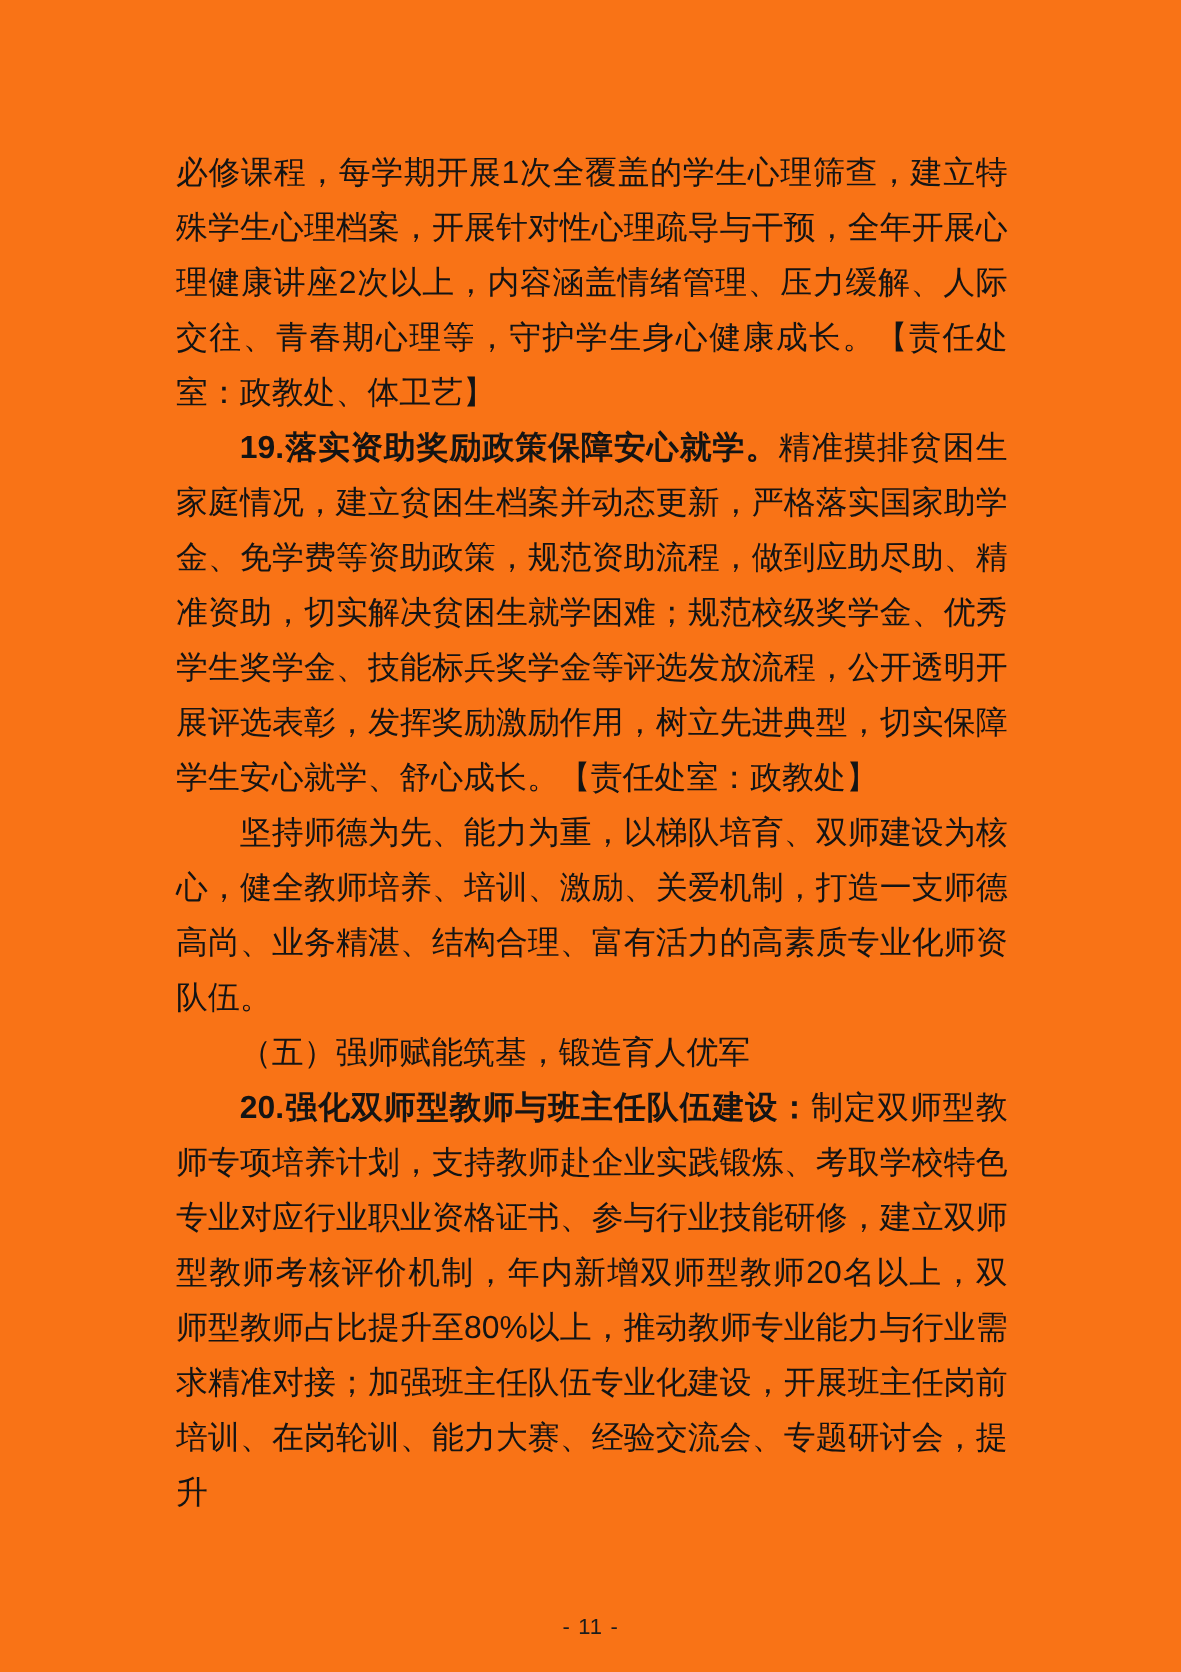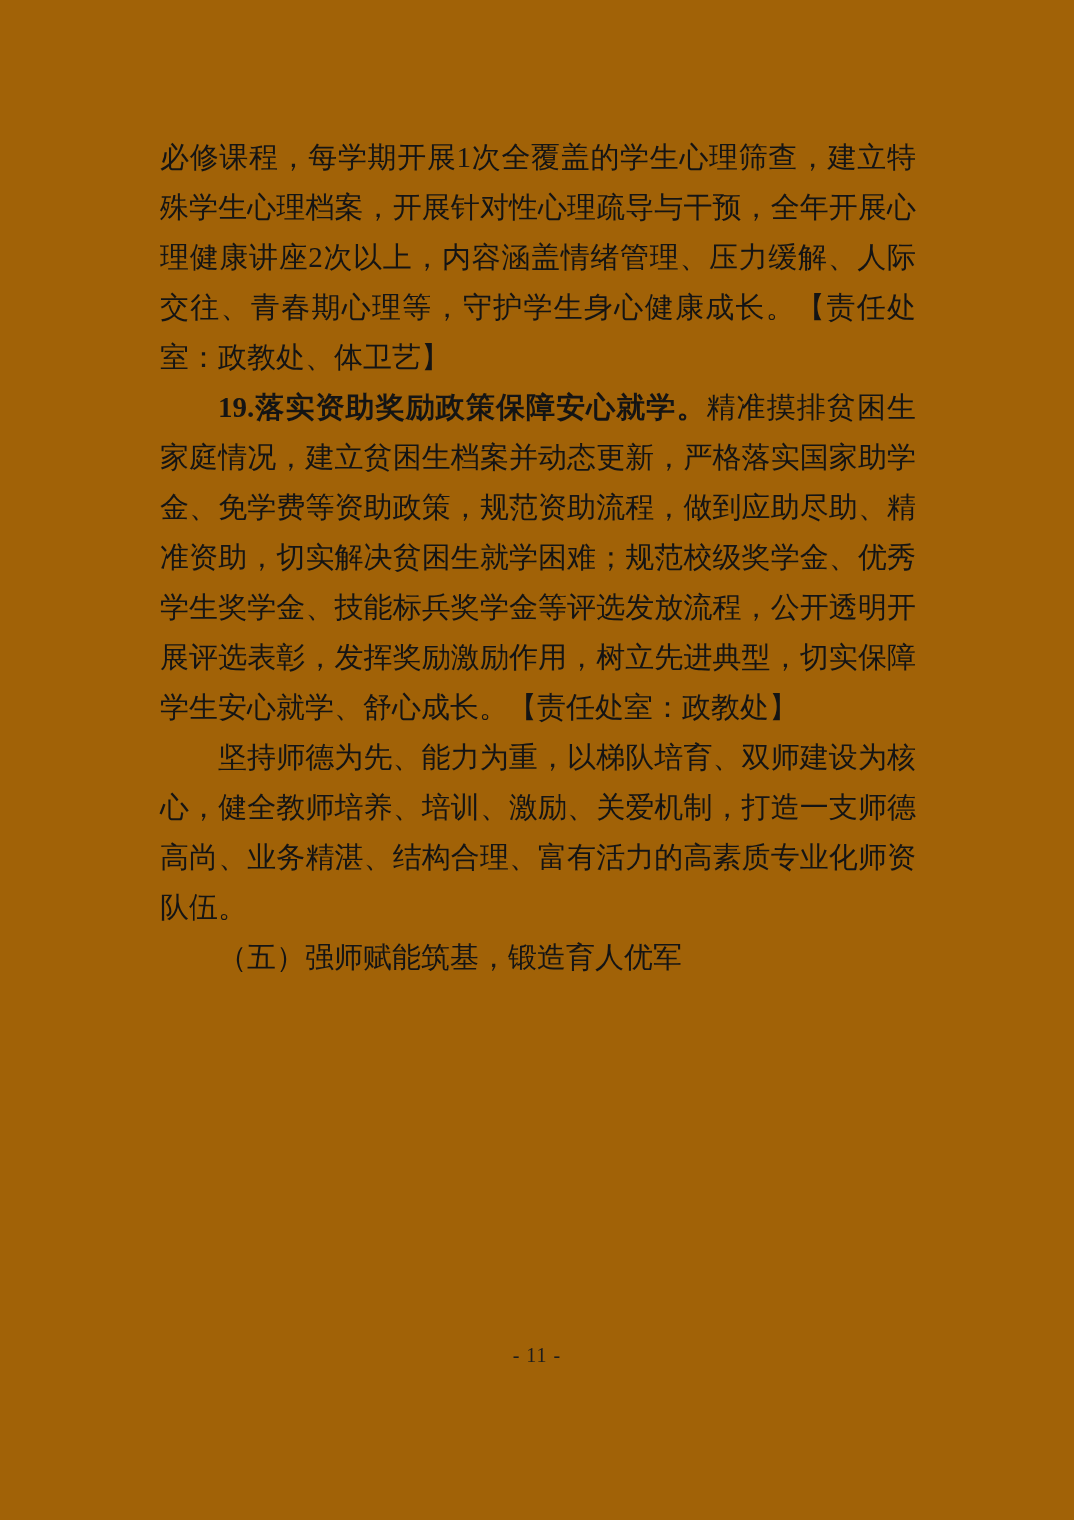--- a/index.html
+++ b/index.html
@@ -4,23 +4,23 @@
 <style>
   html, body {
     margin: 0;
     padding: 0;
     background: #ffffff;
   }
   .page {
     position: relative;
     width: 1074px;
     height: 1520px;
-    background: #a16207;
+    background: #f97316;
     overflow: hidden;
-    font-family: Liberation Serif, serif;
+    font-family: Liberation Sans, sans-serif;
     color: #141414;
   }
   .content {
     position: absolute;
     left: 160px;
     top: 132px;
     width: 756px;
   }
   .para {
     margin: 0;
@@ -32,21 +32,21 @@
     letter-spacing: 0;
   }
   .para.indent {
     text-indent: 2em;
   }
   .run-bold {
     font-weight: 700;
   }
   .footer {
     position: absolute;
-    top: 1342px;
+    top: 1466px;
     left: 0;
     width: 100%;
     text-align: center;
     font-size: 20px;
     line-height: 26px;
     color: #1c1c1c;
     letter-spacing: 1px;
   }
 </style>
 </head>
@@ -56,17 +56,18 @@
   <div class="content">
 
     <p class="para"><span>必修课程，每学期开展1次全覆盖的学生心理筛查，建立特殊学生心理档案，开展针对性心理疏导与干预，全年开展心理健康讲座2次以上，内容涵盖情绪管理、压力缓解、人际交往、青春期心理等，守护学生身心健康成长。【责任处室：政教处、体卫艺】</span></p>
 
     <p class="para indent"><span class="run-bold">19.落实资助奖励政策保障安心就学。</span><span>精准摸排贫困生家庭情况，建立贫困生档案并动态更新，严格落实国家助学金、免学费等资助政策，规范资助流程，做到应助尽助、精准资助，切实解决贫困生就学困难；规范校级奖学金、优秀学生奖学金、技能标兵奖学金等评选发放流程，公开透明开展评选表彰，发挥奖励激励作用，树立先进典型，切实保障学生安心就学、舒心成长。【责任处室：政教处】</span></p>
 
     <p class="para indent"><span>坚持师德为先、能力为重，以梯队培育、双师建设为核心，健全教师培养、培训、激励、关爱机制，打造一支师德高尚、业务精湛、结构合理、富有活力的高素质专业化师资队伍。</span></p>
 
     <p class="para indent"><span>（五）强师赋能筑基，锻造育人优军</span></p>
 
+    <p class="para indent"><span class="run-bold">20.强化双师型教师与班主任队伍建设：</span><span>制定双师型教师专项培养计划，支持教师赴企业实践锻炼、考取学校特色专业对应行业职业资格证书、参与行业技能研修，建立双师型教师考核评价机制，年内新增双师型教师20名以上，双师型教师占比提升至80%以上，推动教师专业能力与行业需求精准对接；加强班主任队伍专业化建设，开展班主任岗前培训、在岗轮训、能力大赛、经验交流会、专题研讨会，提升</span></p>
 
   </div>
 
   <div class="footer">- 11 -</div>
 </div>
 
 </body></html>

